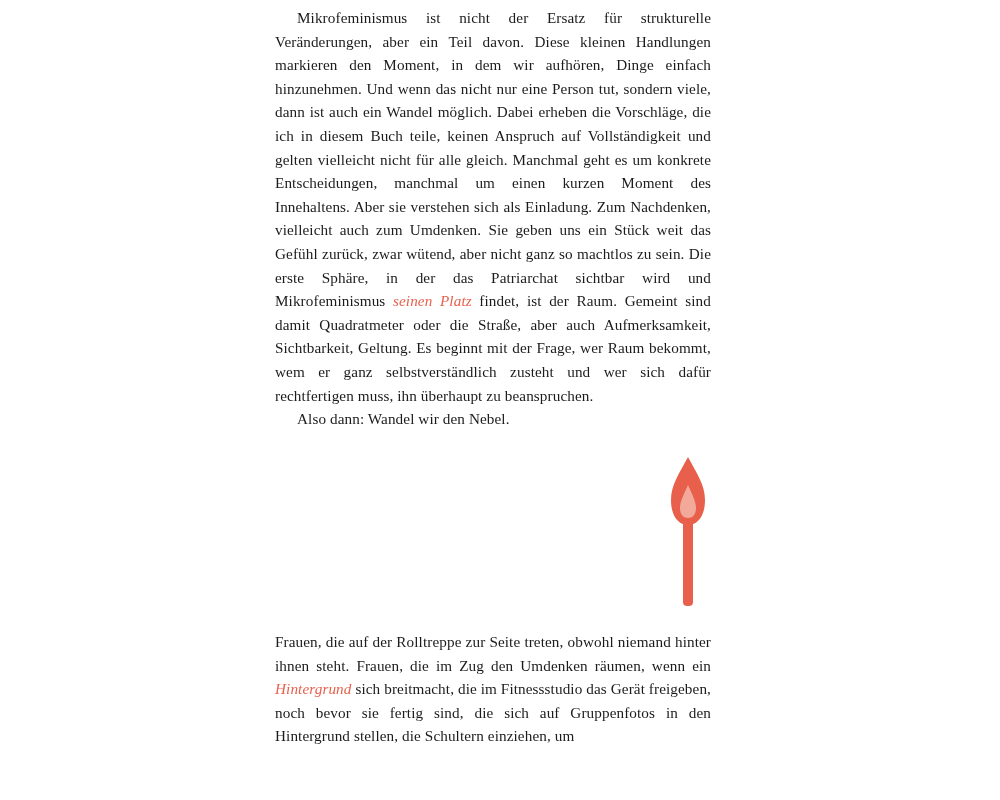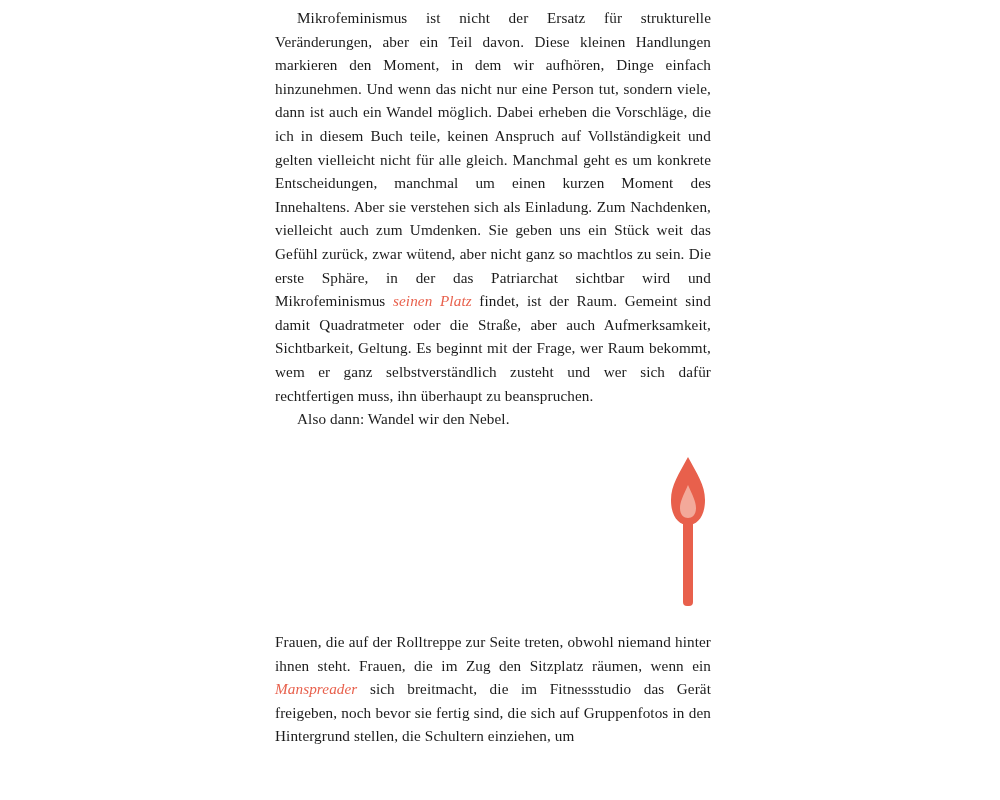--- a/index.html
+++ b/index.html
@@ -121,19 +121,19 @@
     <div class="heading-wrap">
 
       <svg class="match" viewBox="0 0 60 155">
         <path d="M30 2 C21 19, 13 30, 13 45 C13 62, 21 70, 30 70 C39 70, 47 62, 47 45 C47 30, 39 19, 30 2 Z" fill="#e8604c"></path>
         <path d="M30 30 C25 41, 22 47, 22 53 C22 60, 26 63, 30 63 C34 63, 38 60, 38 53 C38 47, 35 41, 30 30 Z" fill="#f3a99a"></path>
         <rect x="25" y="63" width="10" height="88" rx="4" fill="#e8604c"></rect>
       </svg>
     </div>
 
     <div class="bottomblock">
-      <p class="body"><span>Frauen, die auf der Rolltreppe zur Seite treten, obwohl niemand hinter ihnen steht. Frauen, die im Zug den Sitzplatz räumen, wenn ein </span><span class="em">Manspreader</span><span> sich breitmacht, die im Fitnessstudio das Gerät freigeben, noch bevor sie fertig sind, die sich auf Gruppenfotos in den Hintergrund stellen, die Schultern einziehen, um</span></p>
+      <p class="body"><span>Frauen, die auf der Rolltreppe zur Seite treten, obwohl niemand hinter ihnen steht. Frauen, die im Zug den Umdenken räumen, wenn ein </span><span class="em">Hintergrund</span><span> sich breitmacht, die im Fitnessstudio das Gerät freigeben, noch bevor sie fertig sind, die sich auf Gruppenfotos in den Hintergrund stellen, die Schultern einziehen, um</span></p>
     </div>
 
     <div class="folio">21</div>
 
   </div>
 </div>
 
 </body></html>

